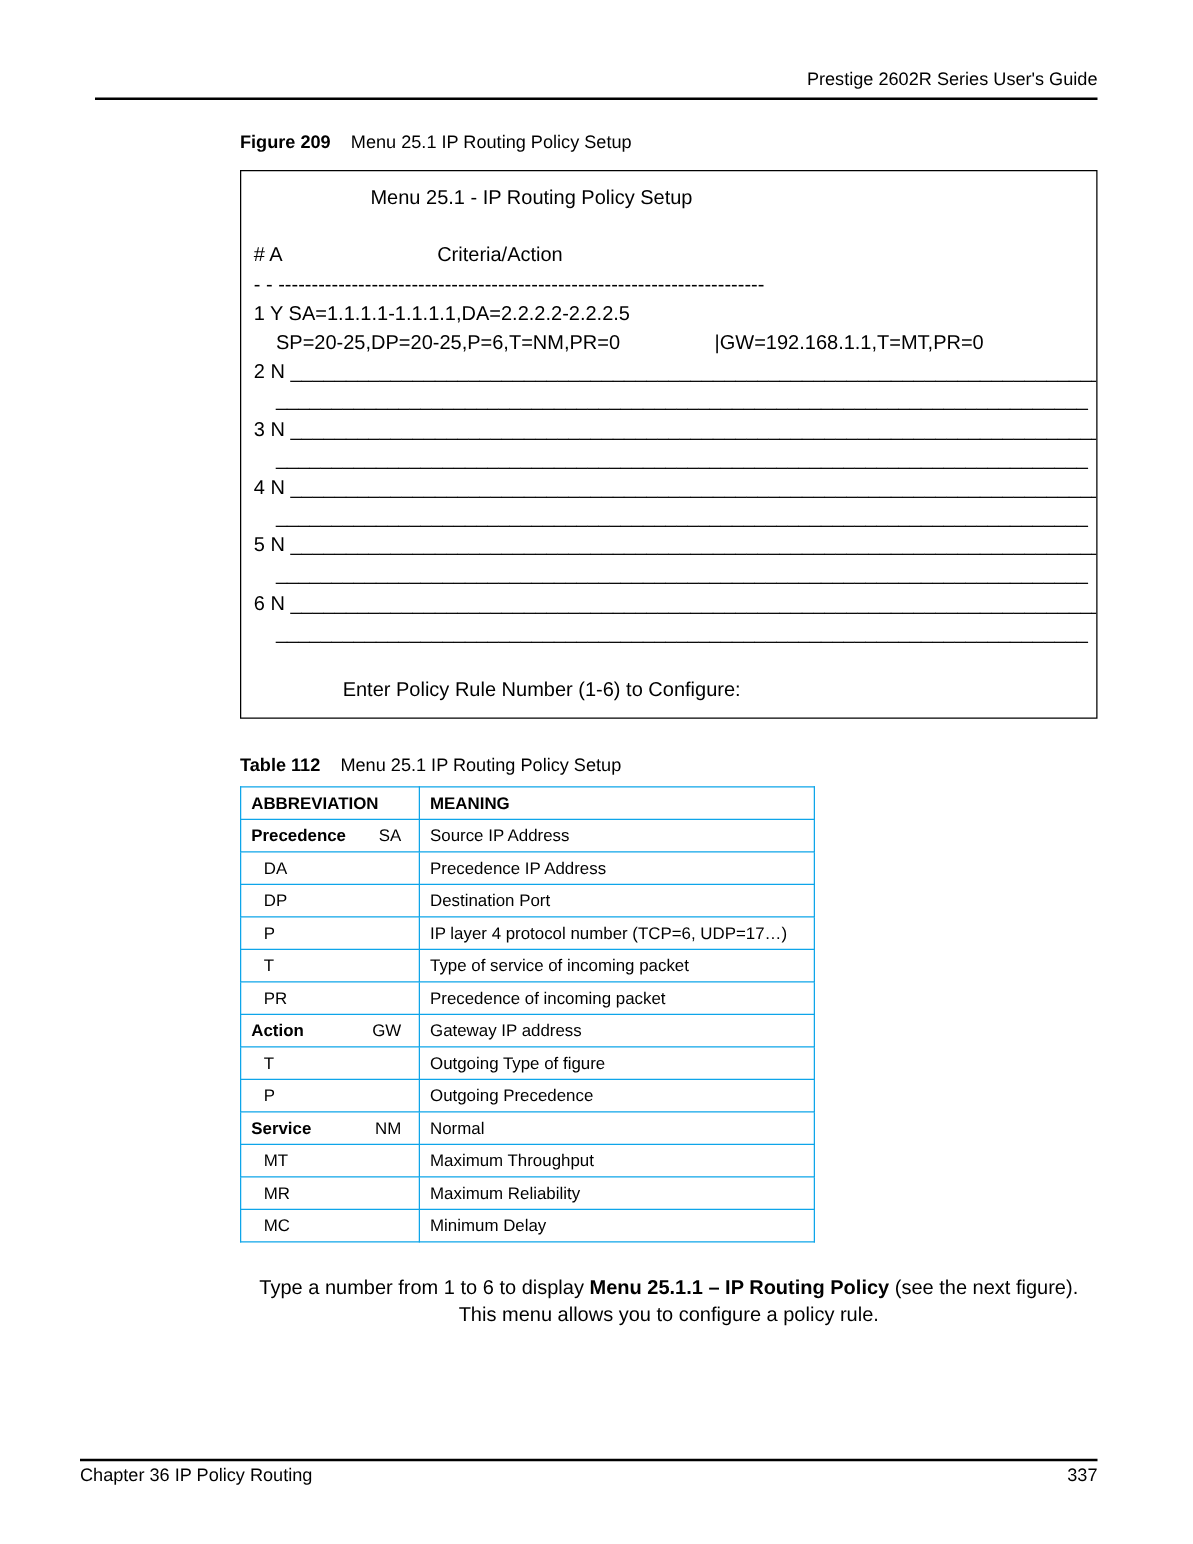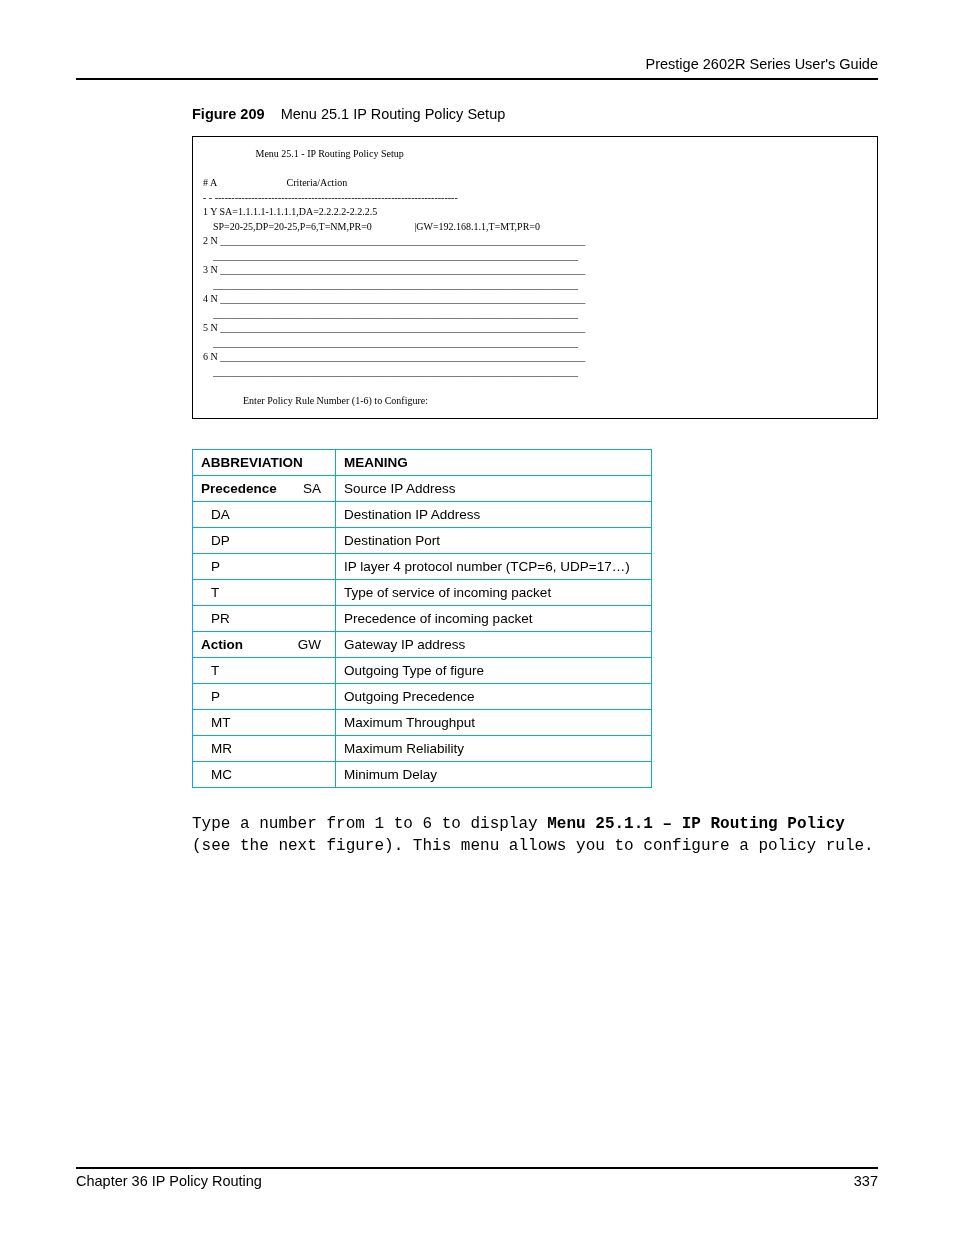--- a/index.html
+++ b/index.html
@@ -30,22 +30,22 @@
   .indent {
     margin-left: 116px;
   }
   .fig-caption {
     font-size: 14.5px;
     margin-bottom: 14px;
   }
   .bold { font-weight: bold; }
   .terminal {
     border: 1px solid #000;
-    font-family: Liberation Serif, serif;
-    font-size: 10px;
+    font-family: Liberation Sans, sans-serif;
+    font-size: 16px;
     white-space: pre;
     padding: 10px 10px 10px 10px;
     line-height: 1.45;
     overflow: hidden;
     margin-bottom: 30px;
   }
   .table-caption {
     font-size: 14.5px;
     margin-bottom: 8px;
   }
@@ -63,28 +63,29 @@
   table.def th {
     font-weight: bold;
   }
   .col-abbr {
     width: 120px;
     display:flex;
     justify-content: space-between;
   }
   .sub-indent { padding-left: 10px; display:inline-block; }
   .body-para {
-    font-family: Liberation Mono, monospace;
+    font-family: Liberation Sans, sans-serif;
     font-size: 16px;
     line-height: 1.35;
     margin-top: 26px;
+    text-align: center;
   }
   .footer {
     position: absolute;
-    left: 76px;
+    left: 64px;
     right: 76px;
     bottom: 46px;
   }
   .footer-rule {
     border: none;
     border-top: 2px solid #000;
     margin: 0 0 4px 0;
   }
   .footer-row {
     display: flex;
@@ -121,41 +122,46 @@
     _________________________________________________________________________
 4 N _________________________________________________________________________
     _________________________________________________________________________
 5 N _________________________________________________________________________
     _________________________________________________________________________
 6 N _________________________________________________________________________
     _________________________________________________________________________
 
                 Enter Policy Rule Number (1-6) to Configure:</div>
 
+    <div class="table-caption">
+      <span class="bold">Table 112</span>
+      <span>&nbsp;&nbsp;</span>
+      <span>Menu 25.1 IP Routing Policy Setup</span>
+    </div>
 
     <table class="def">
       <thead>
         <tr>
           <th>ABBREVIATION</th>
           <th>MEANING</th>
         </tr>
       </thead>
       <tbody id="tbl-body">
           <tr>
             <td>
               <span class="col-abbr">
                 <span class="bold">Precedence</span>
                 <span>SA</span>
               </span>
             </td>
             <td>Source IP Address</td>
           </tr>
           <tr>
             <td><span class="sub-indent">DA</span></td>
-            <td>Destination IP Address</td>
+            <td>Precedence IP Address</td>
           </tr>
           <tr>
             <td><span class="sub-indent">DP</span></td>
             <td>Destination Port</td>
           </tr>
           <tr>
             <td><span class="sub-indent">P</span></td>
             <td>IP layer 4 protocol number (TCP=6, UDP=17…)</td>
           </tr>
           <tr>
@@ -177,20 +183,29 @@
           </tr>
           <tr>
             <td><span class="sub-indent">T</span></td>
             <td>Outgoing Type of figure</td>
           </tr>
           <tr>
             <td><span class="sub-indent">P</span></td>
             <td>Outgoing Precedence</td>
           </tr>
           <tr>
+            <td>
+              <span class="col-abbr">
+                <span class="bold">Service</span>
+                <span>NM</span>
+              </span>
+            </td>
+            <td>Normal</td>
+          </tr>
+          <tr>
             <td><span class="sub-indent">MT</span></td>
             <td>Maximum Throughput</td>
           </tr>
           <tr>
             <td><span class="sub-indent">MR</span></td>
             <td>Maximum Reliability</td>
           </tr>
           <tr>
             <td><span class="sub-indent">MC</span></td>
             <td>Minimum Delay</td>

